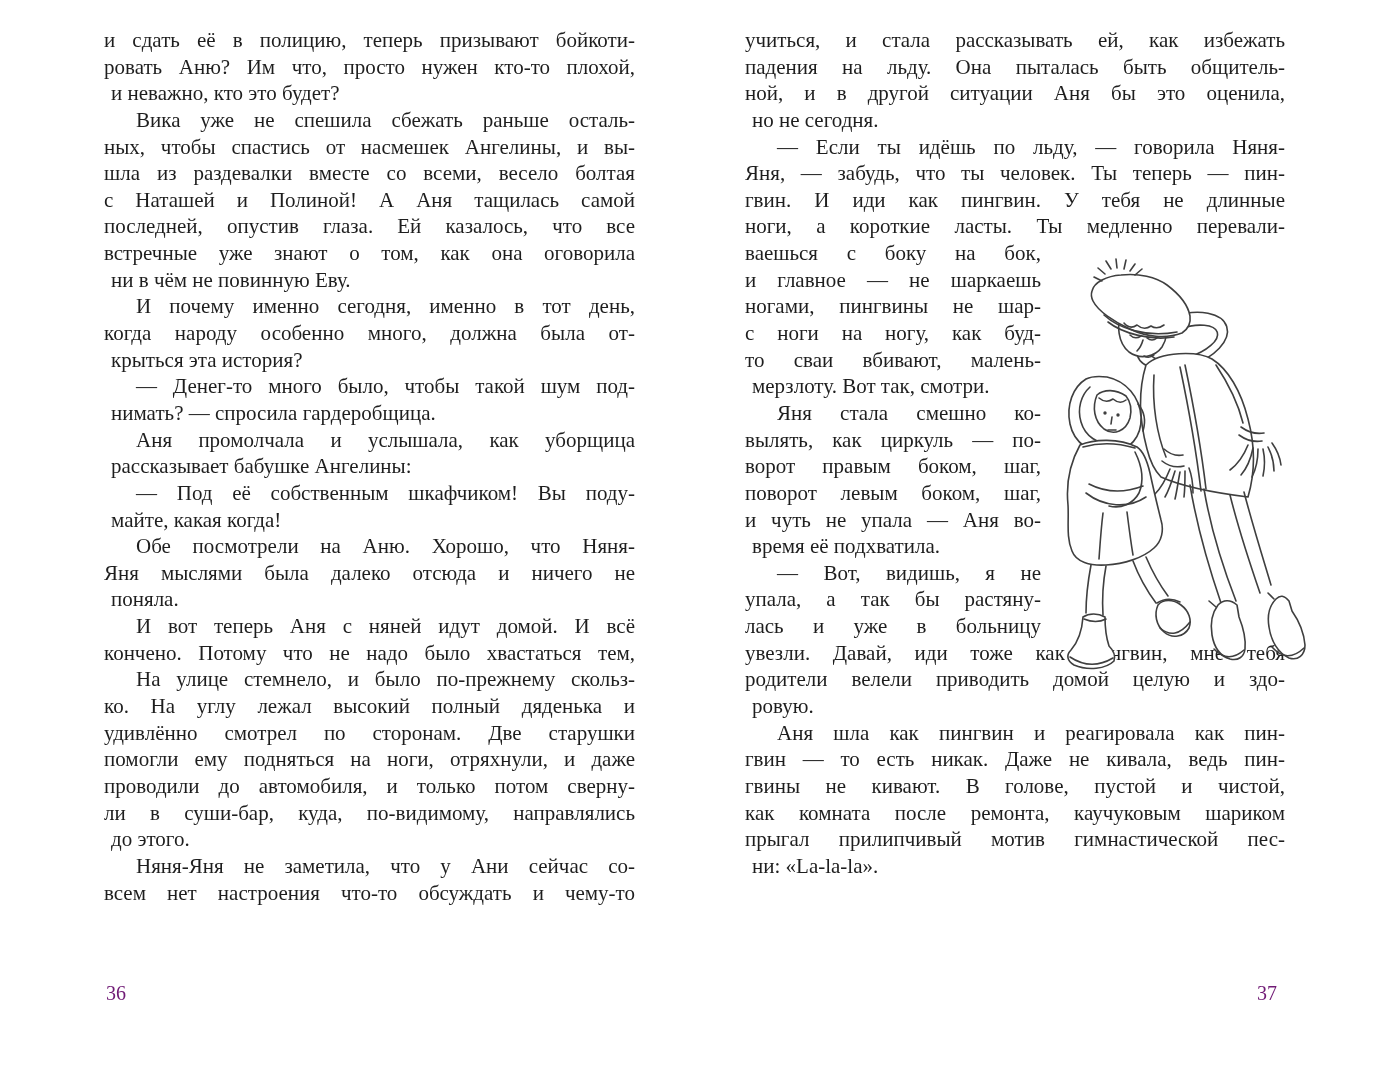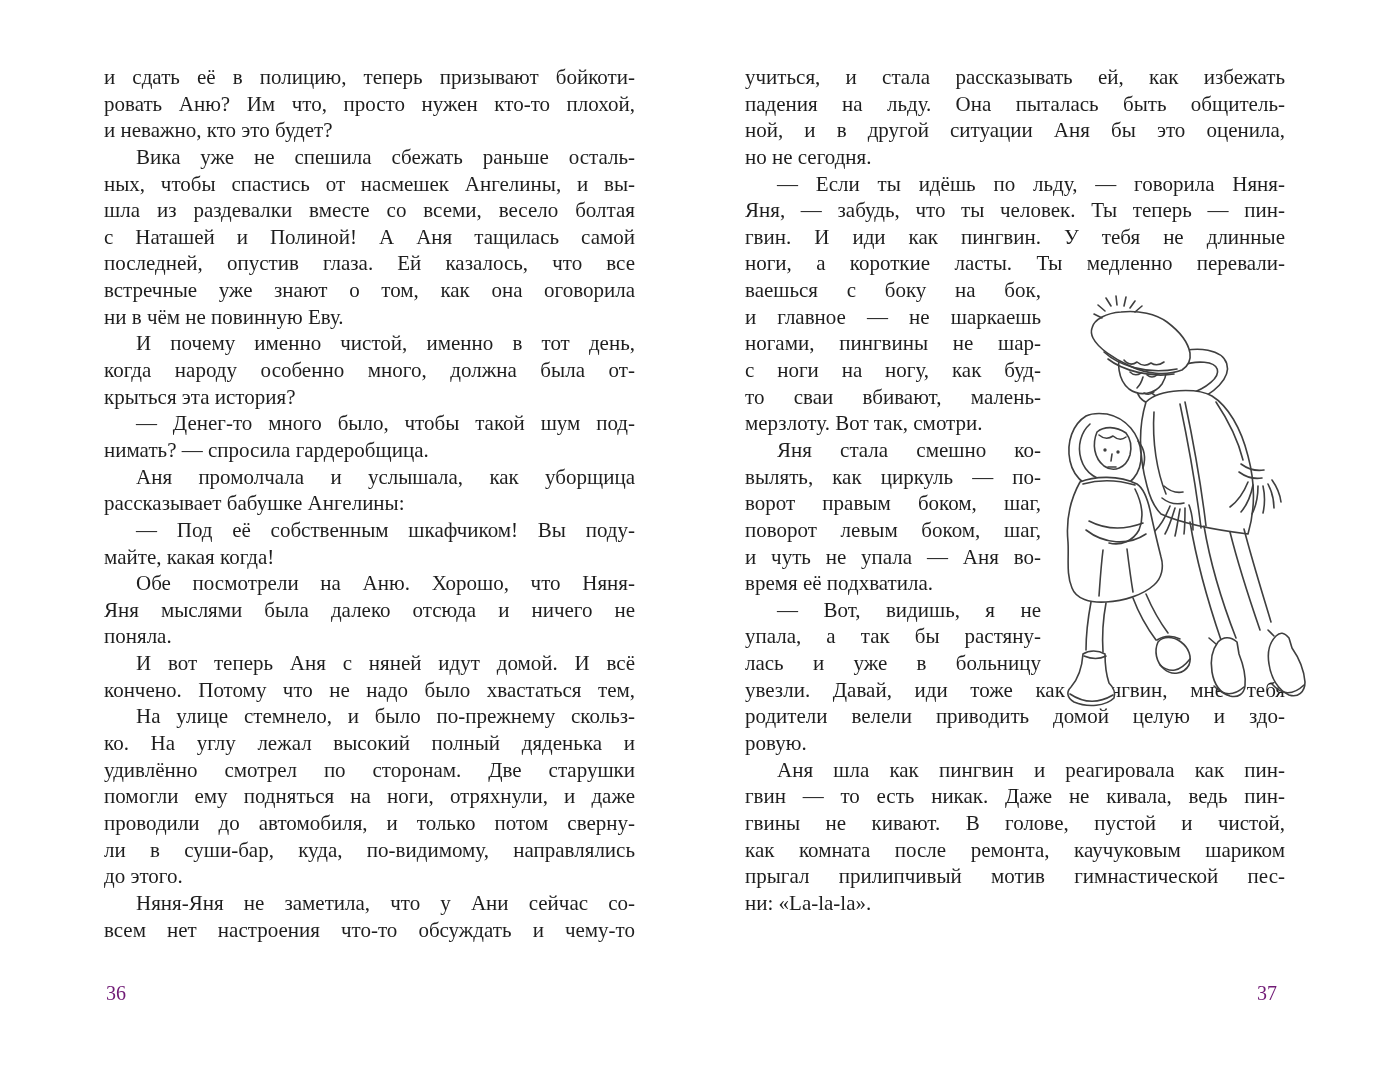--- a/index.html
+++ b/index.html
@@ -6,33 +6,33 @@
   .spread {
     position: relative;
     width: 1383px;
     height: 1080px;
     background: #ffffff;
     color: #1e1e1e;
     font-family: "Liberation Serif", "DejaVu Serif", serif;
     font-size: 21px;
     overflow: hidden;
   }
-  .page { position: absolute; top: 0; height: 899px; box-sizing: border-box; padding-top: 64px; }
+  .page { position: absolute; top: 0; height: 899px; box-sizing: border-box; padding-top: 27px; }
   .page-left  { left: 104px; width: 531px; }
   .page-right { left: 745px; width: 540px; }
 
   .line {
     height: 26.65px;
     line-height: 26.65px;
     text-align: justify;
     text-align-last: justify;
     white-space: normal;
     overflow: visible;
   }
-  .line.last { text-align-last: left; }
+  .line.last { text-align-last: left; margin-left: 7px; }
   .line.indent { text-indent: 32px; }
 
   .mid { position: relative; }
   .narrow { width: 296px; }
 
   .illustration {
     position: absolute;
     left: 313px;
     top: 18px;
     width: 262px;
@@ -62,21 +62,21 @@
         <div class="line">и сдать её в полицию, теперь призывают бойкоти-</div>
         <div class="line">ровать Аню? Им что, просто нужен кто-то плохой,</div>
         <div class="line last">и неважно, кто это будет?</div>
         <div class="line indent">Вика уже не спешила сбежать раньше осталь-</div>
         <div class="line">ных, чтобы спастись от насмешек Ангелины, и вы-</div>
         <div class="line">шла из раздевалки вместе со всеми, весело болтая</div>
         <div class="line">с Наташей и Полиной! А Аня тащилась самой</div>
         <div class="line">последней, опустив глаза. Ей казалось, что все</div>
         <div class="line">встречные уже знают о том, как она оговорила</div>
         <div class="line last">ни в чём не повинную Еву.</div>
-        <div class="line indent">И почему именно чистой, именно в тот день,</div>
+        <div class="line indent">И почему именно сегодня, именно в тот день,</div>
         <div class="line">когда народу особенно много, должна была от-</div>
         <div class="line last">крыться эта история?</div>
         <div class="line indent">— Денег-то много было, чтобы такой шум под-</div>
         <div class="line last">нимать? — спросила гардеробщица.</div>
         <div class="line indent">Аня промолчала и услышала, как уборщица</div>
         <div class="line last">рассказывает бабушке Ангелины:</div>
         <div class="line indent">— Под её собственным шкафчиком! Вы поду-</div>
         <div class="line last">майте, какая когда!</div>
         <div class="line indent">Обе посмотрели на Аню. Хорошо, что Няня-</div>
         <div class="line">Яня мыслями была далеко отсюда и ничего не</div>

